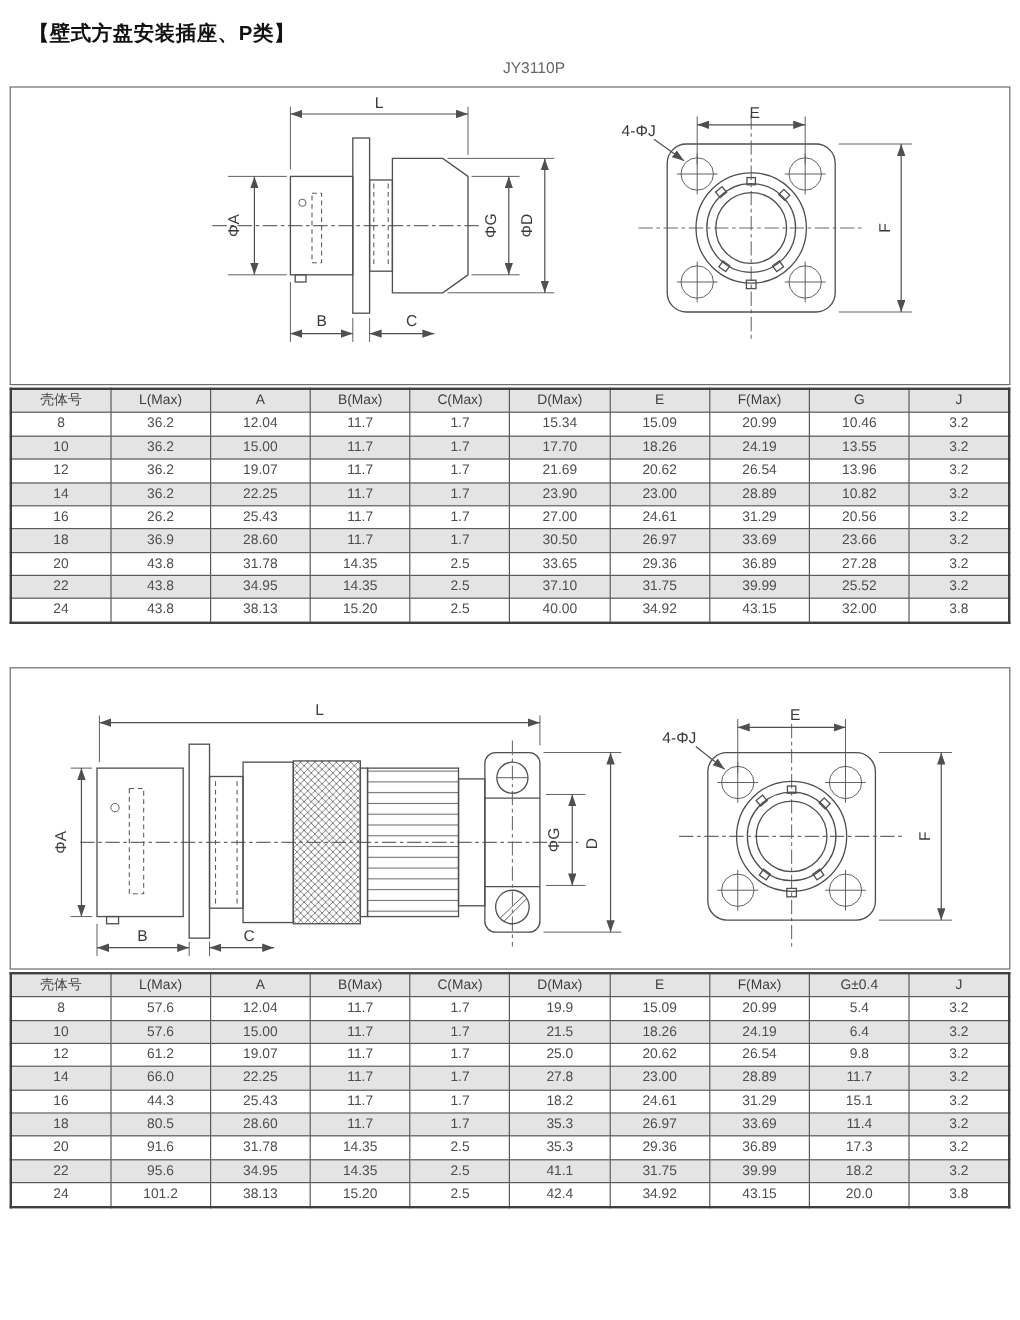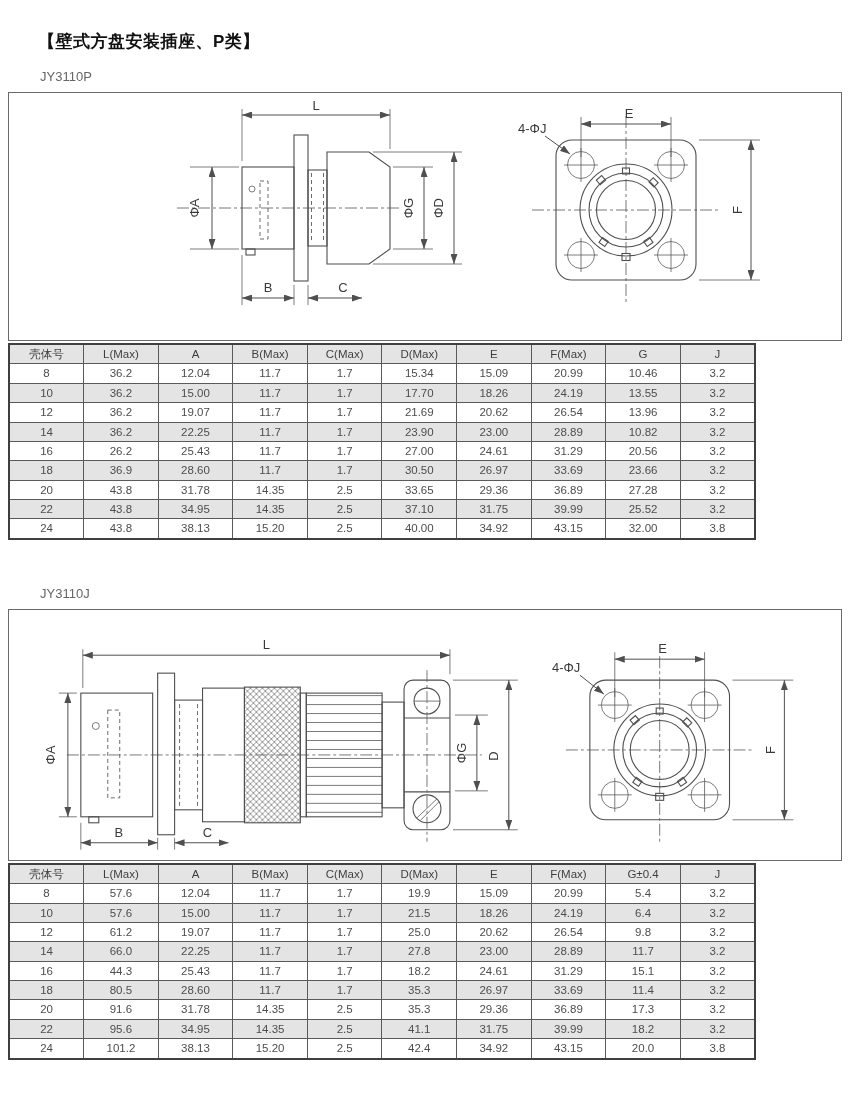--- a/index.html
+++ b/index.html
@@ -1,31 +1,31 @@
 <!DOCTYPE html>
 <html><head>
 <meta charset="utf-8">
 <style>
   html,body{margin:0;padding:0;background:#ffffff;}
   body{width:850px;height:1100px;overflow:hidden;font-family:"Liberation Sans",sans-serif;color:#222;}
   .page{width:850px;height:1100px;background:#fff;position:relative;}
   .section{display:block;}
-  .sec-title{font-size:17px;font-weight:bold;color:#111;margin:16px;padding:14px 0 0 22px;letter-spacing:0.5px;}
-  .model{font-size:13px;color:#666;margin:10px 0 8px 40px;}
+  .sec-title{font-size:17px;font-weight:bold;color:#111;margin:2px;padding:14px 0 0 22px;letter-spacing:0.5px;}
+  .model{font-size:13px;color:#666;margin:10px 0 8px 40px;text-align:center;}
   .drawing-box{margin:0 8px;border:1px solid #6a6a6a;background:#fff;display:flex;align-items:center;justify-content:space-around;}
   .box-p{height:247px;}
   .box-j{height:250px;justify-content:space-between;padding:0 2px;}
   svg{display:block;}
   svg text{font-family:"Liberation Sans",sans-serif;font-size:13px;fill:#3a3a3a;}
   .ln{stroke:#4f4f4f;fill:none;stroke-width:1.1;}
   .thin{stroke:#5a5a5a;fill:none;stroke-width:0.8;}
   .dim{stroke:#4f4f4f;fill:none;stroke-width:1;}
   .cl{stroke:#6a6a6a;fill:none;stroke-width:0.9;stroke-dasharray:12 3 3 3;}
   .dash{stroke:#5a5a5a;fill:none;stroke-width:0.9;stroke-dasharray:4 3;}
-  table.dims{width:748px;margin:2px 8px 0 8px;border-collapse:collapse;table-layout:fixed;font-size:11.5px;color:#4d4d4d;border:2px solid #3f3f3f;}
+  table.dims{width:834px;margin:2px 8px 0 8px;border-collapse:collapse;table-layout:fixed;font-size:11.5px;color:#4d4d4d;border:2px solid #3f3f3f;}
   table.dims th, table.dims td{border:1px solid #5a5a5a;text-align:center;padding:2px 0;font-weight:normal;line-height:1.25;}
   table.dims thead th{background:#e4e4e4;color:#3f3f3f;}
   table.dims tbody tr:nth-child(even){background:#e4e4e4;}
   .gap{height:36px;}
 </style>
 </head>
 <body>
 
 <div class="page">
 
@@ -269,21 +269,20 @@
             <td>32.00</td>
             <td>3.8</td>
           </tr>
         </tbody>
       </table>
   </div>
 
   <div class="gap"></div>
 
   <div class="section">
-    <div class="model">JY3110J</div>
 
     <div class="drawing-box box-j">
 
       <svg width="520" height="250" viewBox="0 0 520 250">
         <defs>
           <marker id="p3e" markerWidth="10" markerHeight="7" refX="10" refY="3.5" orient="auto">
               <path d="M0,0 L10,3.5 L0,7 Z" fill="#4f4f4f"></path>
             </marker>
           <marker id="p3s" markerWidth="10" markerHeight="7" refX="0" refY="3.5" orient="auto">
               <path d="M10,0 L0,3.5 L10,7 Z" fill="#4f4f4f"></path>

